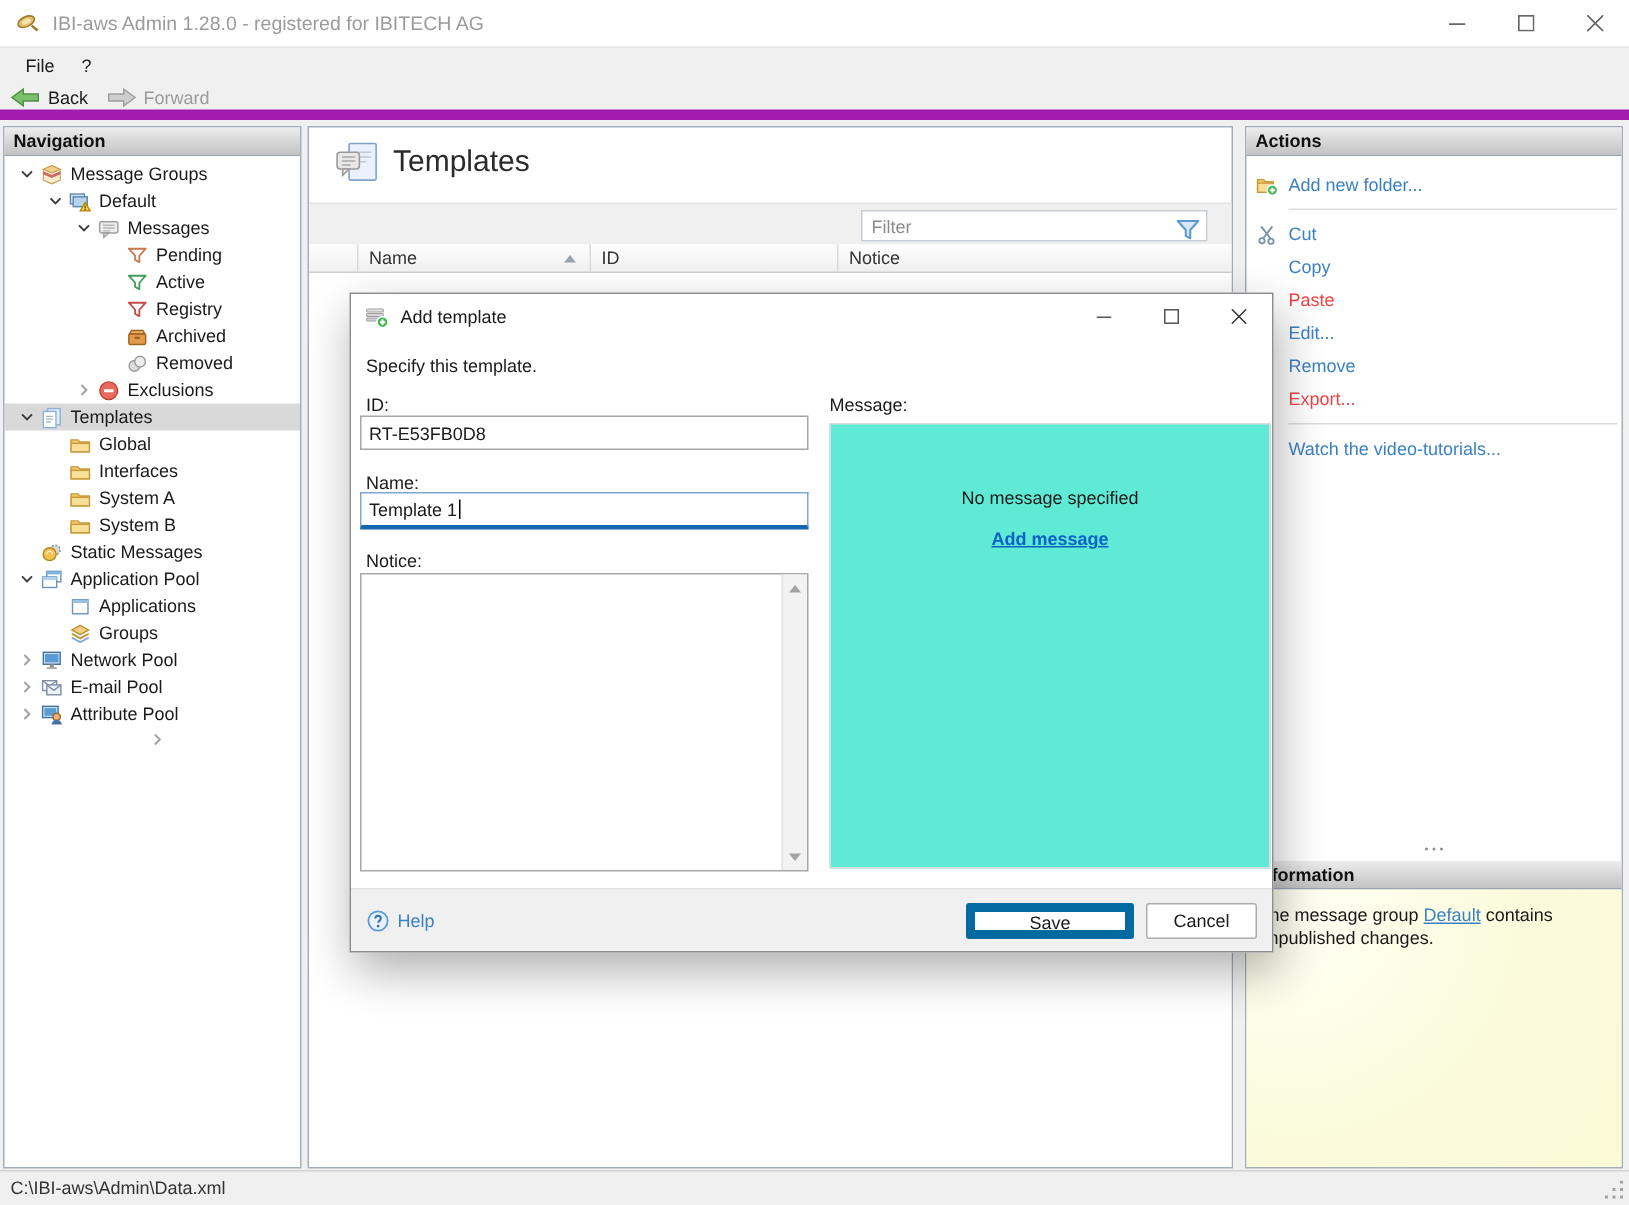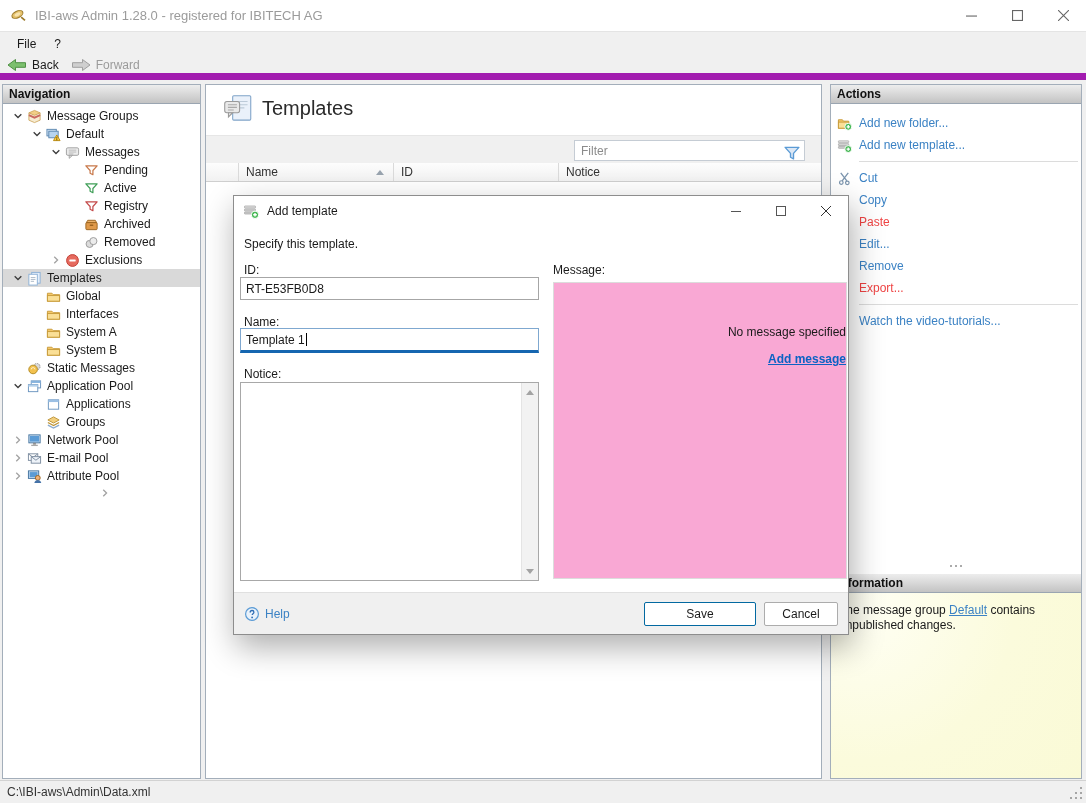--- a/index.html
+++ b/index.html
@@ -98,30 +98,30 @@
   .caret{width:1px;height:13px;background:#000;margin-left:1px}
   .notice-label{top:171px;left:10px}
   .notice-box{position:absolute;top:186px;left:6px;width:299px;height:199px;border:1px solid #a8a8a8;background:#fff}
   .vscroll{position:absolute;right:0;top:0;bottom:0;width:17px;background:#f2f2f2;border-left:1px solid #e4e4e4}
   .sb-btn{position:absolute;left:0;right:0;height:16px;display:flex;align-items:center;justify-content:center;cursor:pointer}
   .sb-btn.up{top:1px}.sb-btn.down{bottom:1px}
   .tri-up{width:0;height:0;border-left:4px solid transparent;border-right:4px solid transparent;border-bottom:5px solid #a3a3a3}
   .tri-down{width:0;height:0;border-left:4px solid transparent;border-right:4px solid transparent;border-top:5px solid #a3a3a3}
   .msg-label{top:67px;left:319px}
   .msg-box{position:absolute;top:86px;left:319px;width:294px;height:297px;border:1px solid #dcdcdc;
-           background:#f9a8d4;text-align:right}
+           background:#5eead4;text-align:center}
   .msg-empty{margin-top:42px}
   .add-msg{display:inline-block;margin-top:13px;color:#0b62c4;text-decoration:underline;font-weight:bold;cursor:pointer}
   .dlg-footer{position:absolute;left:0;right:0;bottom:0;height:42px;background:#f0f0f0;
               border-top:1px solid #e0e0e0;display:flex;align-items:center;padding:0 10px 0 10px}
   .help-link{display:flex;align-items:center;gap:5px;color:#3b82c4;cursor:pointer}
   .help-link .tico{width:16px;height:16px}
   .btn{height:24px;background:#fff;border:1px solid #acacac;border-radius:2px;
        font:12px "Liberation Sans",sans-serif;color:#1a1a1a;cursor:pointer}
-  .btn.primary{width:112px;margin-left:auto;border:1px solid #0369a1}
+  .btn.primary{width:112px;margin-left:auto;border:6px solid #0369a1}
   .btn.cancel{width:74px;margin-left:8px}
 </style>
 </head>
 <body>
 
 <div class="titlebar">
   <span class="app-icon">
     <svg viewBox="0 0 16 16">
         <ellipse cx="7" cy="7" rx="5.5" ry="3.1" transform="rotate(-25 7 7)" fill="#e4c06a" stroke="#9c7a2a"></ellipse>
         <ellipse cx="7" cy="7" rx="3" ry="1.5" transform="rotate(-25 7 7)" fill="#f7e3ae"></ellipse>
@@ -499,32 +499,20 @@
       <div class="action-item link">
         <span class="ticon">
           <svg viewBox="0 0 16 16">
             <path d="M1.5 4v9h11V5.5H7L5.8 4z" fill="#f5c868" stroke="#c79b3b"></path>
             <rect x="1.5" y="6.5" width="11" height="6.5" fill="#fadf96" stroke="#c79b3b"></rect>
             <circle cx="12" cy="11.5" r="3.7" fill="#45b854" stroke="#fff"></circle>
             <path d="M12 9.7v3.6M10.2 11.5h3.6" stroke="#fff" stroke-width="1.4" fill="none"></path>
           </svg>
         </span>
         <span class="action-label">Add new folder...</span>
-      </div>
-      <div class="action-item link">
-        <span class="ticon">
-          <svg viewBox="0 0 16 16">
-            <rect x="1.5" y="3" width="11" height="2" rx=".5" fill="#e3e3e3" stroke="#9f9f9f" stroke-width=".7"></rect>
-            <rect x="1.5" y="6" width="11" height="2" rx=".5" fill="#d7d7d7" stroke="#9f9f9f" stroke-width=".7"></rect>
-            <rect x="1.5" y="9" width="11" height="2" rx=".5" fill="#cfcfcf" stroke="#9f9f9f" stroke-width=".7"></rect>
-            <circle cx="12" cy="11.8" r="3.7" fill="#45b854" stroke="#fff"></circle>
-            <path d="M12 10v3.6M10.2 11.8h3.6" stroke="#fff" stroke-width="1.4" fill="none"></path>
-          </svg>
-        </span>
-        <span class="action-label">Add new template...</span>
       </div>
       <div class="action-sep"></div>
       <div class="action-item link">
         <span class="ticon">
           <svg viewBox="0 0 16 16">
             <path d="M4 2l6.5 8.5M12 2L5.5 10.5" stroke="#7b94ad" stroke-width="1.4" fill="none"></path>
             <circle cx="4.6" cy="12.3" r="1.9" fill="none" stroke="#7b94ad" stroke-width="1.3"></circle>
             <circle cx="11" cy="12.6" r="1.9" fill="none" stroke="#7b94ad" stroke-width="1.3"></circle>
           </svg>
         </span>

